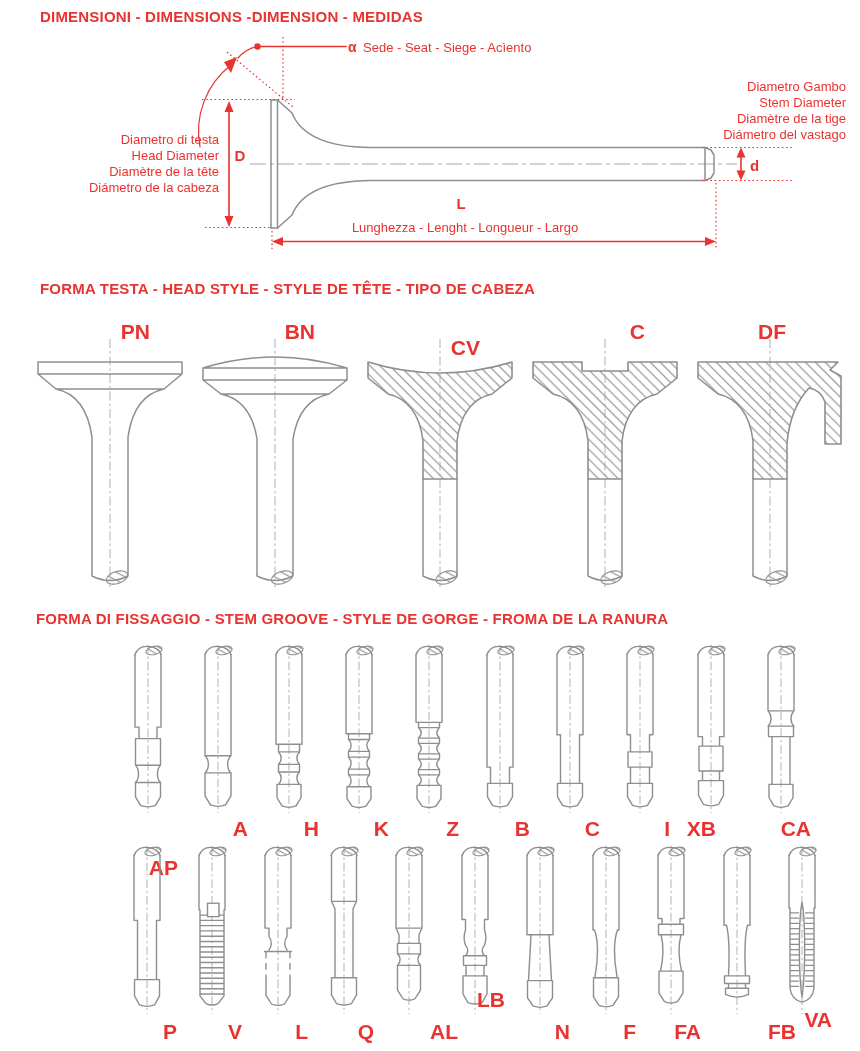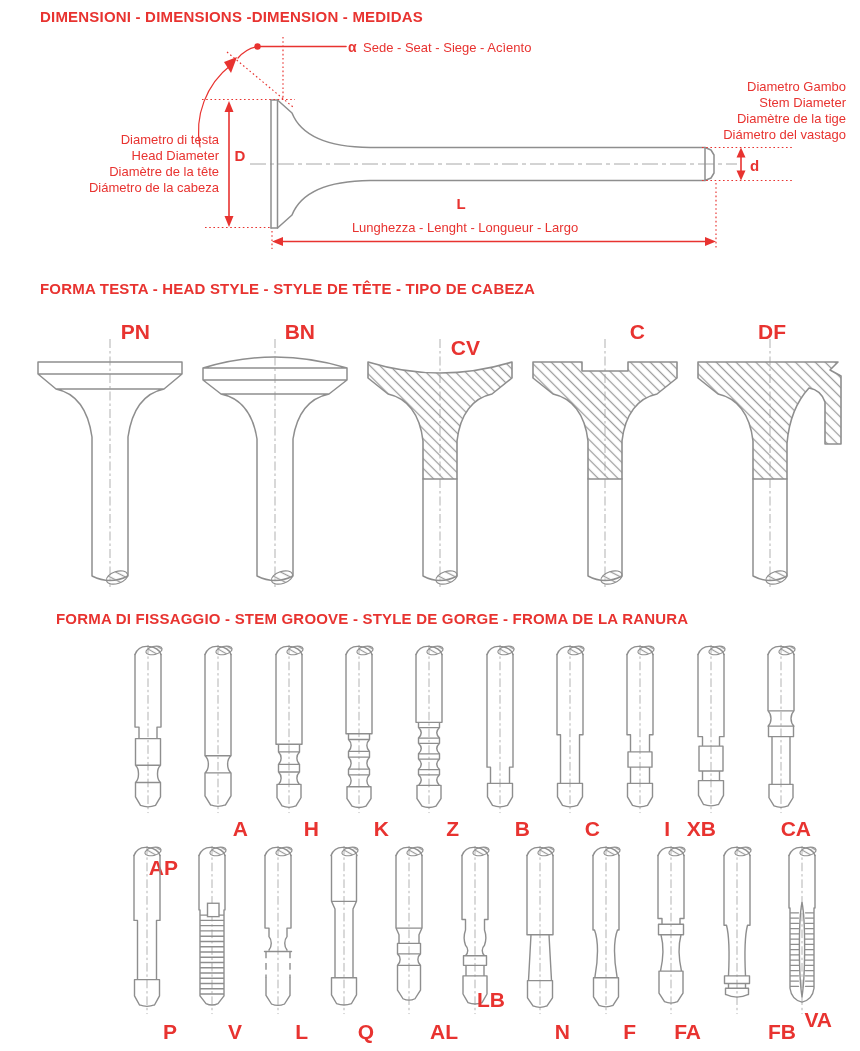--- a/index.html
+++ b/index.html
@@ -126,21 +126,21 @@
   <ellipse class="hel" cx="86.5" cy="246.5" rx="11" ry="6" transform="rotate(-18 86.5 246.5)"></ellipse>
 </svg>
 
 <svg class="abs" style="left:690px;top:331px" width="160" height="262" viewBox="0 0 160 262">
   <line class="cl" x1="80" y1="8" x2="80" y2="256"></line>
   <path class="hat" d="M8,31 L148,31 L140,39 L151,45 L151,113 L135,113 L135,71 Q131,59 119,57 C107,70 99,90 97,112 L97,148 L63,148 L63,110 C60,83 47,67 28,63 L8,47 Z"></path>
   <path class="g2" d="M63,148 V245 M97,148 V245 M63,245 Q80,254 97,245"></path>
   <ellipse class="hel" cx="86.5" cy="246.5" rx="11" ry="6" transform="rotate(-18 86.5 246.5)"></ellipse>
 </svg>
 
-<div class="abs sec-title" style="left:56px;top:610px">FORMA DI FISSAGGIO - STEM GROOVE - STYLE DE GORGE - FROMA DE LA RANURA</div>
+<div class="abs sec-title" style="left:36px;top:610px">FORMA DI FISSAGGIO - STEM GROOVE - STYLE DE GORGE - FROMA DE LA RANURA</div>
 
 <svg class="abs" style="left:120px;top:644px" width="56" height="170" viewBox="0 0 56 178" preserveAspectRatio="none">
   <line class="cl" x1="28" y1="1" x2="28" y2="177"></line>
     <use href="#stemtop"></use>
   <path class="g" d="M15,11 V87 M41,11 V87 M15,87 H19 M37,87 H41 M19,87 V99 M37,87 V99 M15.5,99 H40.5 M15.5,99 V127 M40.5,99 V127 M15.5,127 H40.5 M15.5,127 C19.5,131 19.5,141 15.5,145 M40.5,127 C36.5,131 36.5,141 40.5,145 M15.5,145 H40.5 M15.5,145 V160 M40.5,145 V160 M15.5,160 L20.5,169 M40.5,160 L35.5,169 M20.5,169 Q28,172 35.5,169"></path>
 </svg>
 <svg class="abs" style="left:190px;top:644px" width="56" height="170" viewBox="0 0 56 178" preserveAspectRatio="none">
   <line class="cl" x1="28" y1="1" x2="28" y2="177"></line>
     <use href="#stemtop"></use>
   <path class="g" d="M15,11 V117 M41,11 V117 M15,117 H41 M15,117 C19.5,121 19.5,131 15,135 M41,117 C36.5,121 36.5,131 41,135 M15,135 H41 M15,135 V159 M41,135 V159 M15,159 L20.5,168.5 M41,159 L35.5,168.5 M20.5,168.5 Q28,171.5 35.5,168.5"></path>

